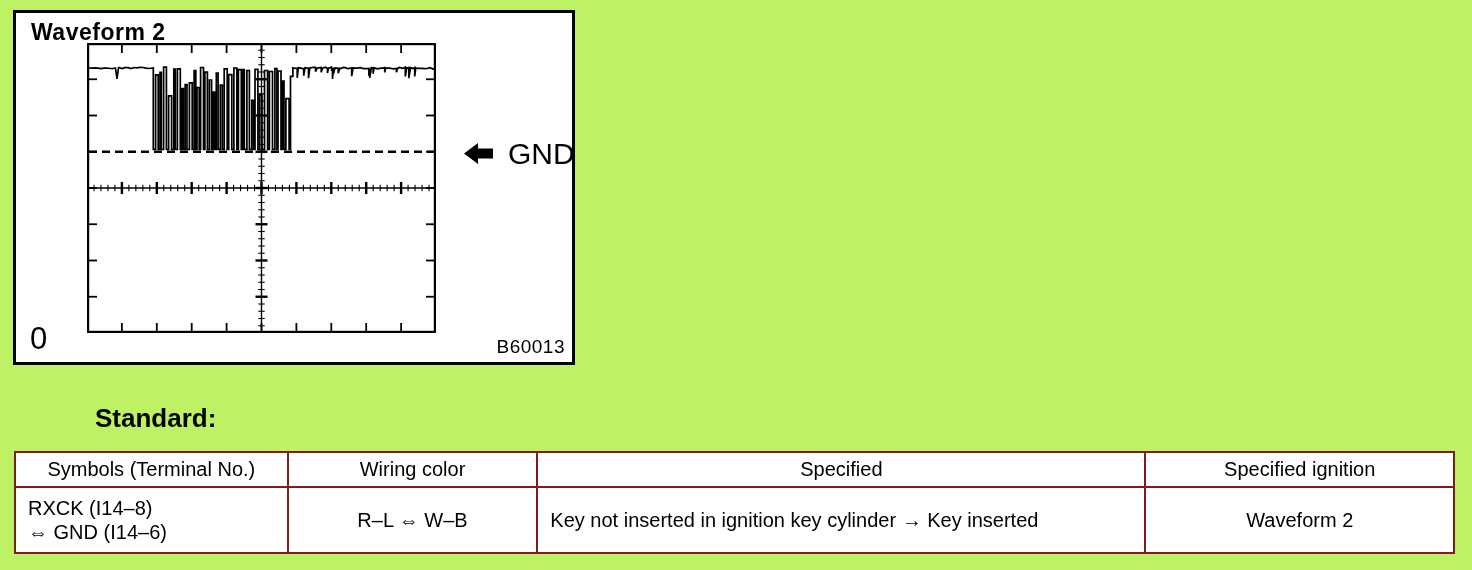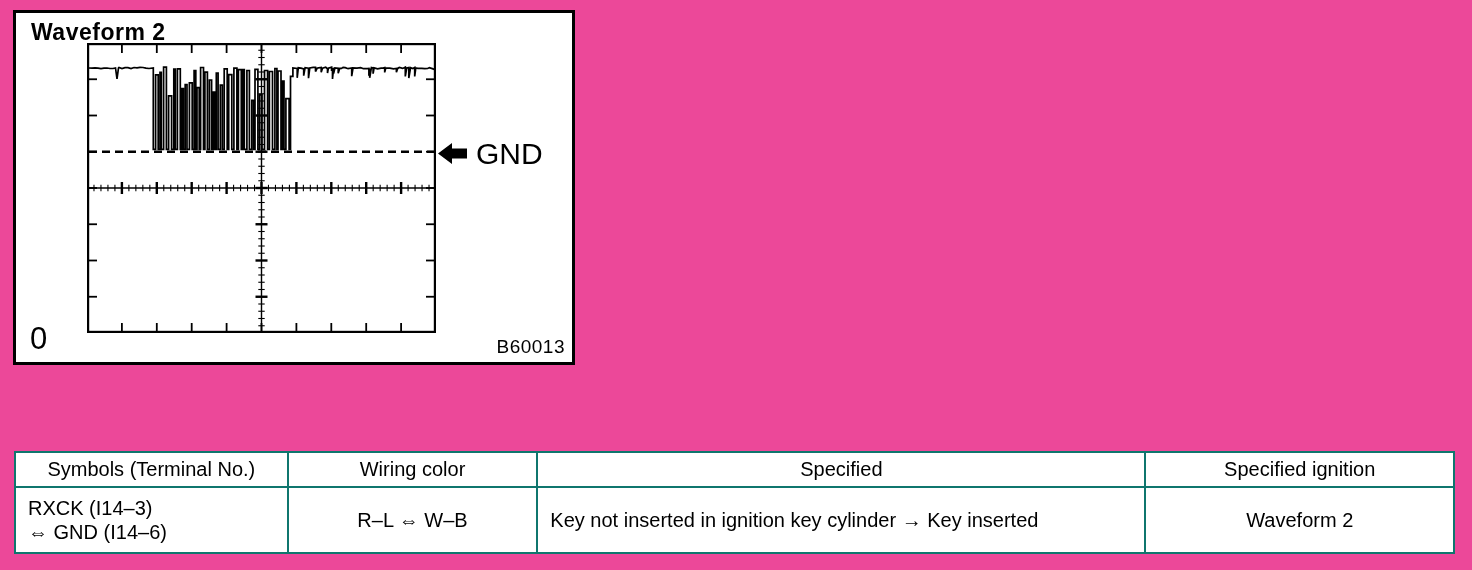--- a/index.html
+++ b/index.html
@@ -1,50 +1,50 @@
 <!DOCTYPE html>
 <html><head>
 <meta charset="utf-8">
 <style>
   html,body{margin:0;padding:0;background:#ffffff;}
   .page{
-    position:relative;width:1472px;height:570px;background:#ec4899;
+    position:relative;width:1472px;height:570px;background:#bef264;
     font-family:"Liberation Sans",sans-serif;color:#000;overflow:hidden;
   }
   
   .wavebox{
     position:absolute;left:13px;top:10px;width:556px;height:349px;
     border:3px solid #000;background:#fff;
   }
   .wavetitle{
     position:absolute;left:15px;top:6px;
     font-size:23px;font-weight:bold;letter-spacing:0.5px;
   }
   .scope{position:absolute;left:71px;top:30px;}
   .gnd-callout{
-    position:absolute;left:422px;top:126px;
-    display:flex;align-items:center;gap:9px;
+    position:absolute;left:448px;top:126px;
+    display:flex;align-items:center;gap:15px;
   }
   .gnd-arrow{display:block;}
   .gnd-text{font-size:30px;line-height:1;}
   .zero-label{position:absolute;left:14px;top:310px;font-size:31px;line-height:1;}
   .fig-id{position:absolute;right:7px;bottom:4px;font-size:19px;letter-spacing:0.5px;}
   
   .standard-heading{
     position:absolute;left:95px;top:403px;
     font-size:26px;font-weight:bold;
   }
   
   .std-table{
     position:absolute;left:14px;top:451px;width:1441px;
     border-collapse:collapse;table-layout:fixed;
     font-size:20px;color:#000;background:#fff;
   }
   .std-table th,.std-table td{
-    border:2px solid #0f766e;text-align:center;vertical-align:middle;
+    border:2px solid #7f1d1d;text-align:center;vertical-align:middle;
     padding:0 6px;font-weight:normal;overflow:hidden;white-space:nowrap;
   }
   .std-table thead th{height:33px;}
   .std-table tbody td{height:64px;}
   .std-table .al{text-align:left;}
   .std-table td.al{padding-left:12px;}
   .sym-line{line-height:24px;text-align:left;}
 </style>
 </head>
 <body>
@@ -186,40 +186,41 @@
       <svg class="gnd-arrow" width="29" height="21" viewBox="0 0 29 21">
         <polygon points="0,10.5 14,0 14,5.6 29,5.6 29,15.4 14,15.4 14,21" fill="#000"></polygon>
       </svg>
       <span class="gnd-text">GND</span>
     </div>
 
     <div class="zero-label">0</div>
     <div class="fig-id">B60013</div>
   </div>
 
+  <div class="standard-heading">Standard:</div>
 
   <table class="std-table">
     <colgroup>
       <col style="width:18.95%">
       <col style="width:17.35%">
       <col style="width:42.26%">
       <col style="width:21.44%">
     </colgroup>
     <thead>
       <tr>
         <th>Symbols (Terminal No.)</th>
         <th>Wiring color</th>
         <th>Specified</th>
         <th>Specified ignition</th>
       </tr>
     </thead>
     <tbody>
       <tr>
         <td class="al">
-          <div class="sym-line">RXCK (I14–3)</div>
+          <div class="sym-line">RXCK (I14–8)</div>
           <div class="sym-line">⇔ GND (I14–6)</div>
         </td>
         <td>R–L ⇔ W–B</td>
         <td class="al">Key not inserted in ignition key cylinder → Key inserted</td>
         <td>Waveform 2</td>
       </tr>
     </tbody>
   </table>
 
 </div>

